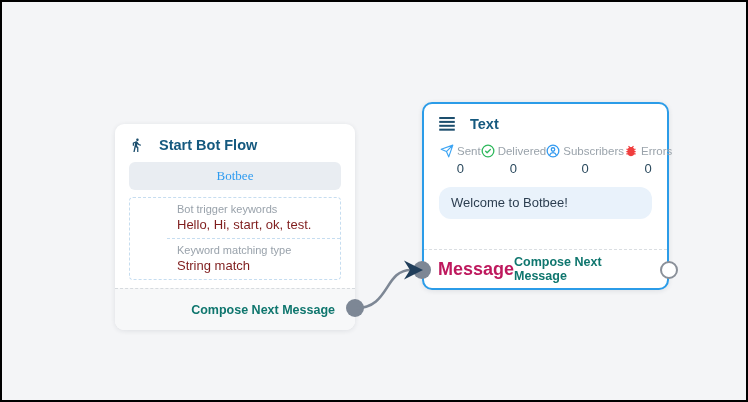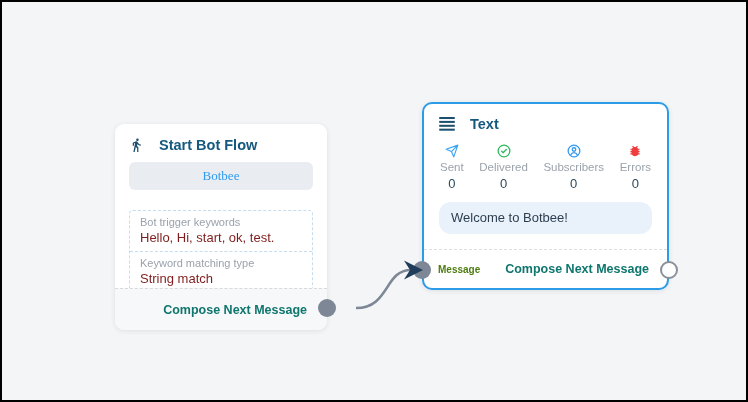--- a/index.html
+++ b/index.html
@@ -10,34 +10,34 @@
     border:2px solid #000; background:#f4f5f7; overflow:hidden;
   }
 
   
   .node {
     position:absolute; background:#fff; border-radius:9px;
     box-shadow:0 1px 5px rgba(30,40,60,0.10);
   }
 
   
-  .node-start { left:113px; top:122px; width:212px; height:206px; }
+  .node-start { left:113px; top:122px; width:240px; height:206px; }
   .ns-body { padding:13px 14px 0 14px; }
   .node-header { display:flex; align-items:center; gap:15px; }
   .node-title { font-size:14.5px; font-weight:bold; color:#15597f; }
   .icon { display:inline-flex; align-items:center; justify-content:center; }
 
   .bot-name-btn {
     margin-top:9px; width:100%; height:28px; border:none; cursor:pointer;
     background:#e9edf2; border-radius:6px; color:#2e9bf0; font-size:13px;
     font-family:Liberation Serif, serif; text-align:center; line-height:28px;
   }
 
   .fields-box {
-    margin-top:20px; border:1px dashed #c6ddf0; border-radius:4px;
+    margin-top:7px; border:1px dashed #c6ddf0; border-radius:4px;padding-left:37px;
   }
   .field { padding:4px 10px 5px 10px; }
   .field + .field { border-top:1px dashed #c6ddf0; }
   .field-label { font-size:11px; color:#99a2ab; line-height:14px; }
   .field-value { font-size:13px; color:#7f1d1d; line-height:17px; }
 
   .ns-footer {
     position:absolute; left:0; right:0; bottom:0; height:42px;
     background:#f7f8f9; border-top:1px dashed #d6dade;
     border-radius:0 0 9px 9px;
@@ -59,36 +59,36 @@
     left:420px; top:100px; width:247px; height:188px;
     border:2px solid #2b9ce8; border-radius:10px;
   }
   .nt-body { padding:12px 15px 0 15px; }
 
   .stats-row {
     margin-top:12px; display:flex; justify-content:space-between;
     padding:0 1px;
   }
   .stat { display:flex; flex-direction:column; align-items:center; }
-  .stat-top { display:flex; align-items:center; gap:3px;flex-direction:column; }
+  .stat-top { display:flex; align-items:center; gap:3px; }
   .stat-label { font-size:11.5px; color:#9aa3ab; }
   .stat-value { margin-top:3px; font-size:13px; color:#2b4a5e; }
 
   .message-bubble {
     margin-top:11px; background:#e9f2fb; border-radius:12px;
     padding:8px 12px; font-size:13px; color:#2c3e50; line-height:16px;
   }
 
   .nt-footer {
     position:absolute; left:0; right:0; bottom:0; height:39px;
     border-top:1px dashed #dadee2; border-radius:0 0 8px 8px;
     display:flex; align-items:center; justify-content:space-between;
     padding:0 18px 0 14px;
   }
-  .in-label { font-size:10px; color:#4d7c0f; font-weight:bold; }
+  .in-label { font-size:18px; color:#be185d; font-weight:bold; }
 
   
   .edge-layer {
     position:absolute; left:0; top:0; width:748px; height:402px;
     pointer-events:none; z-index:5;
   }
 </style>
 </head>
 <body>
 

